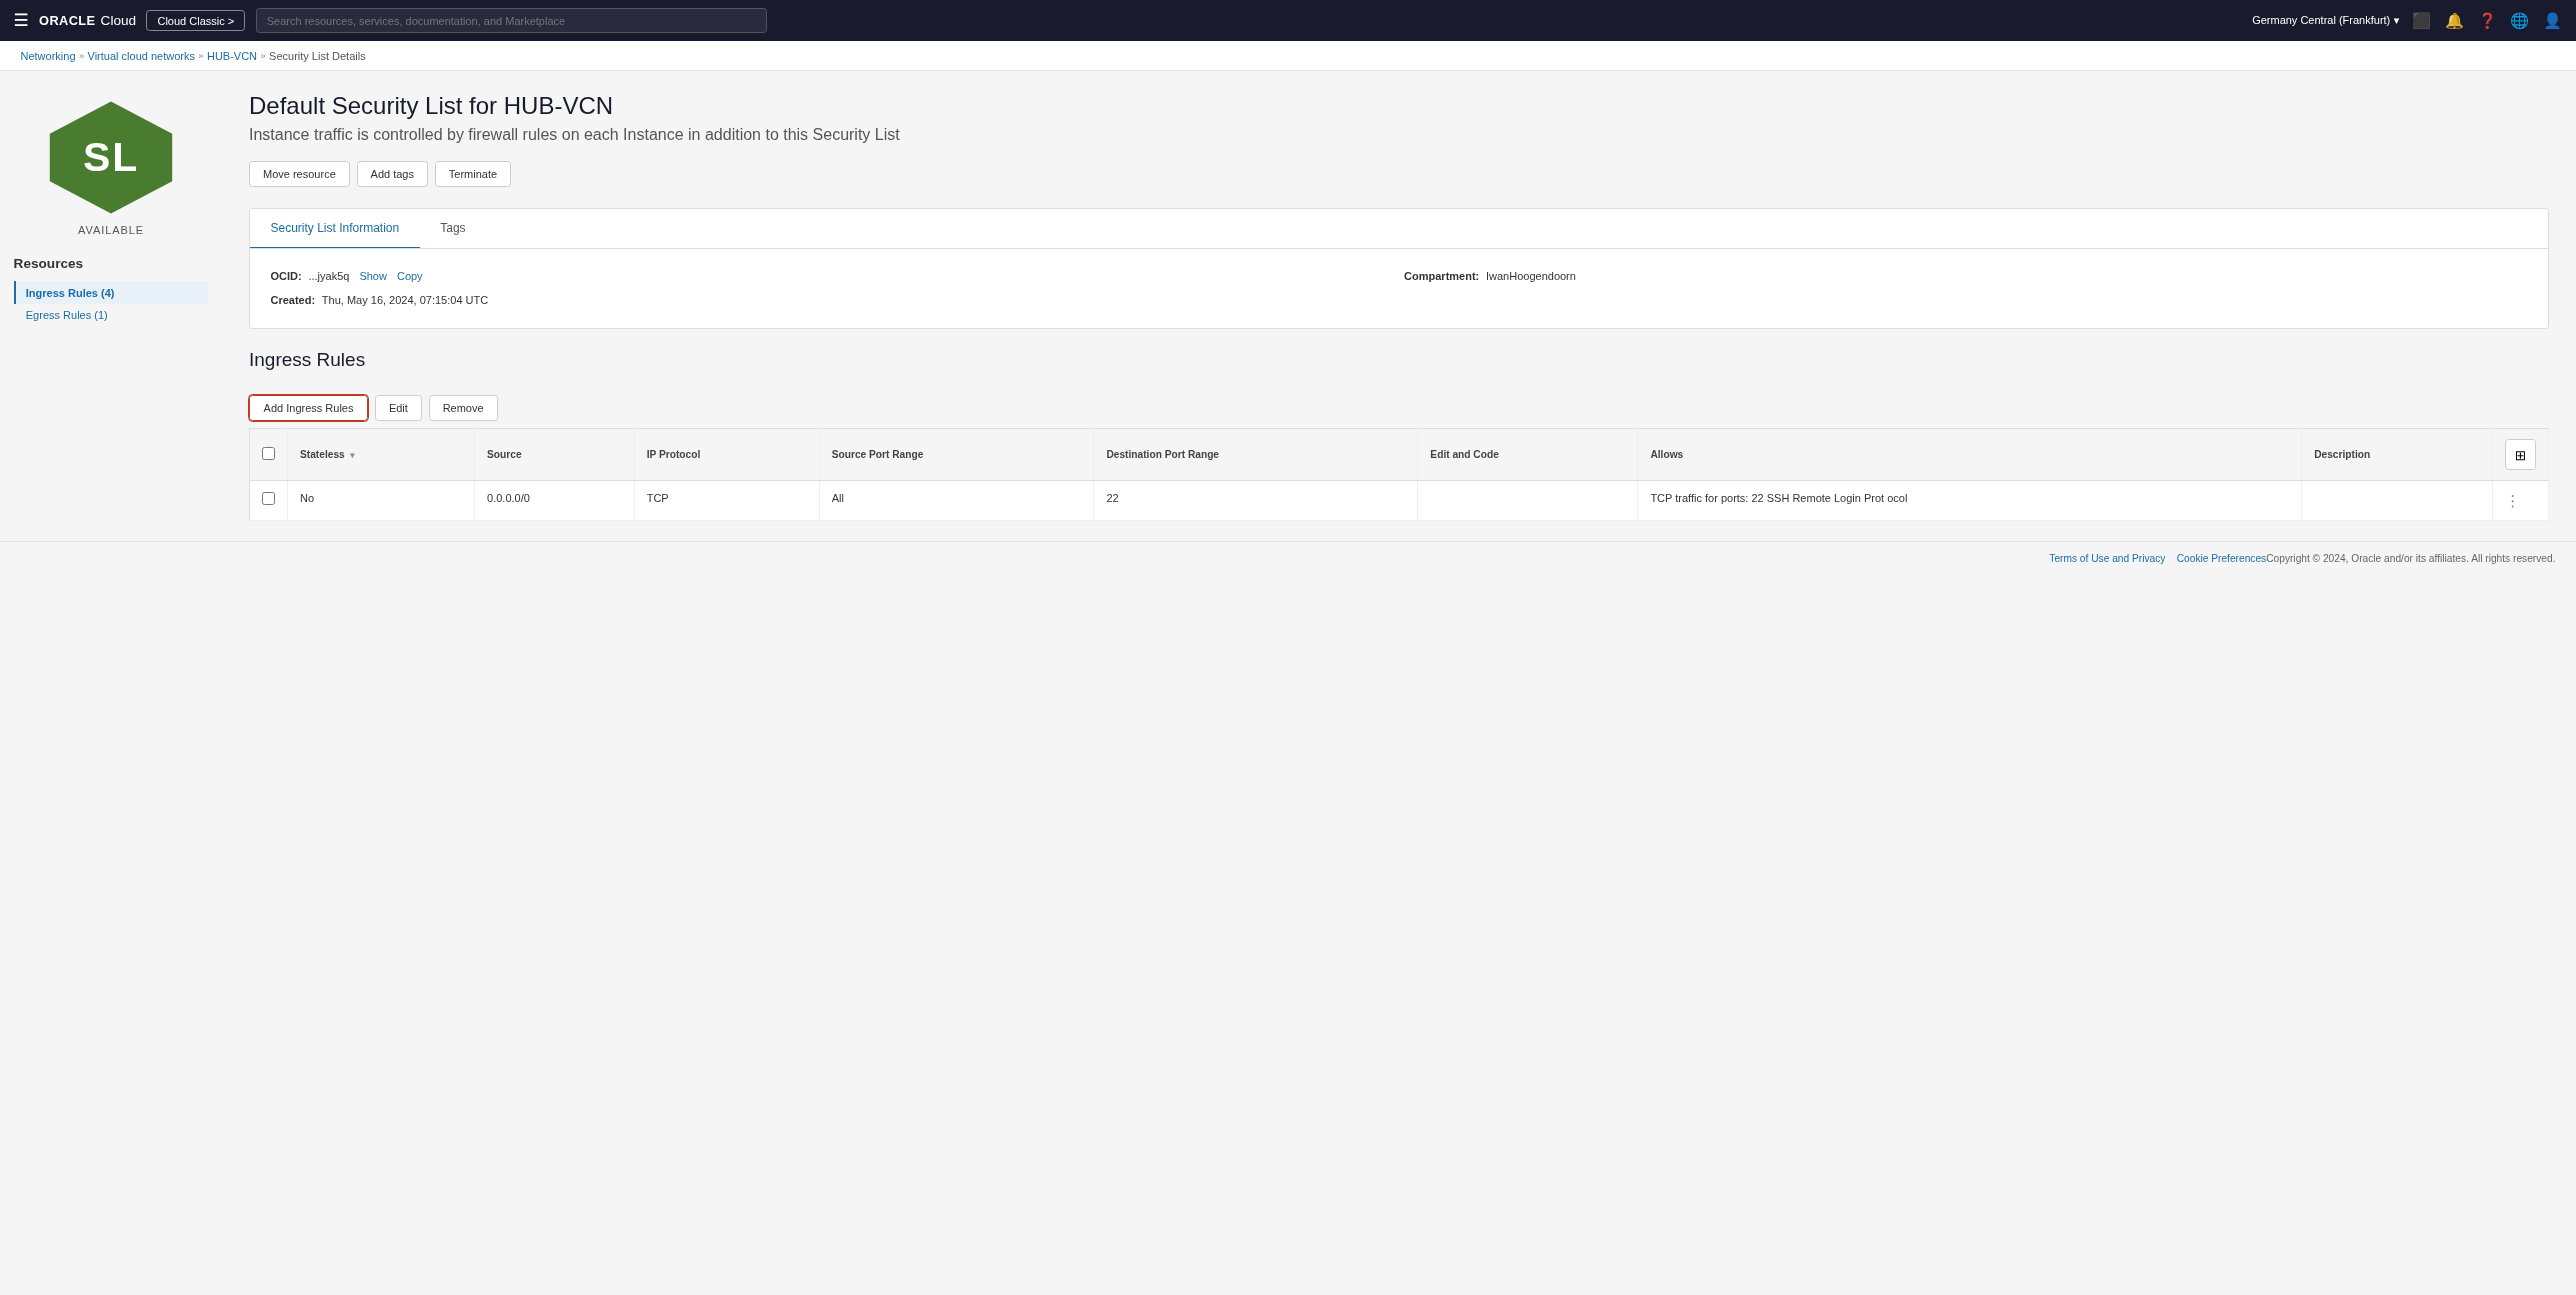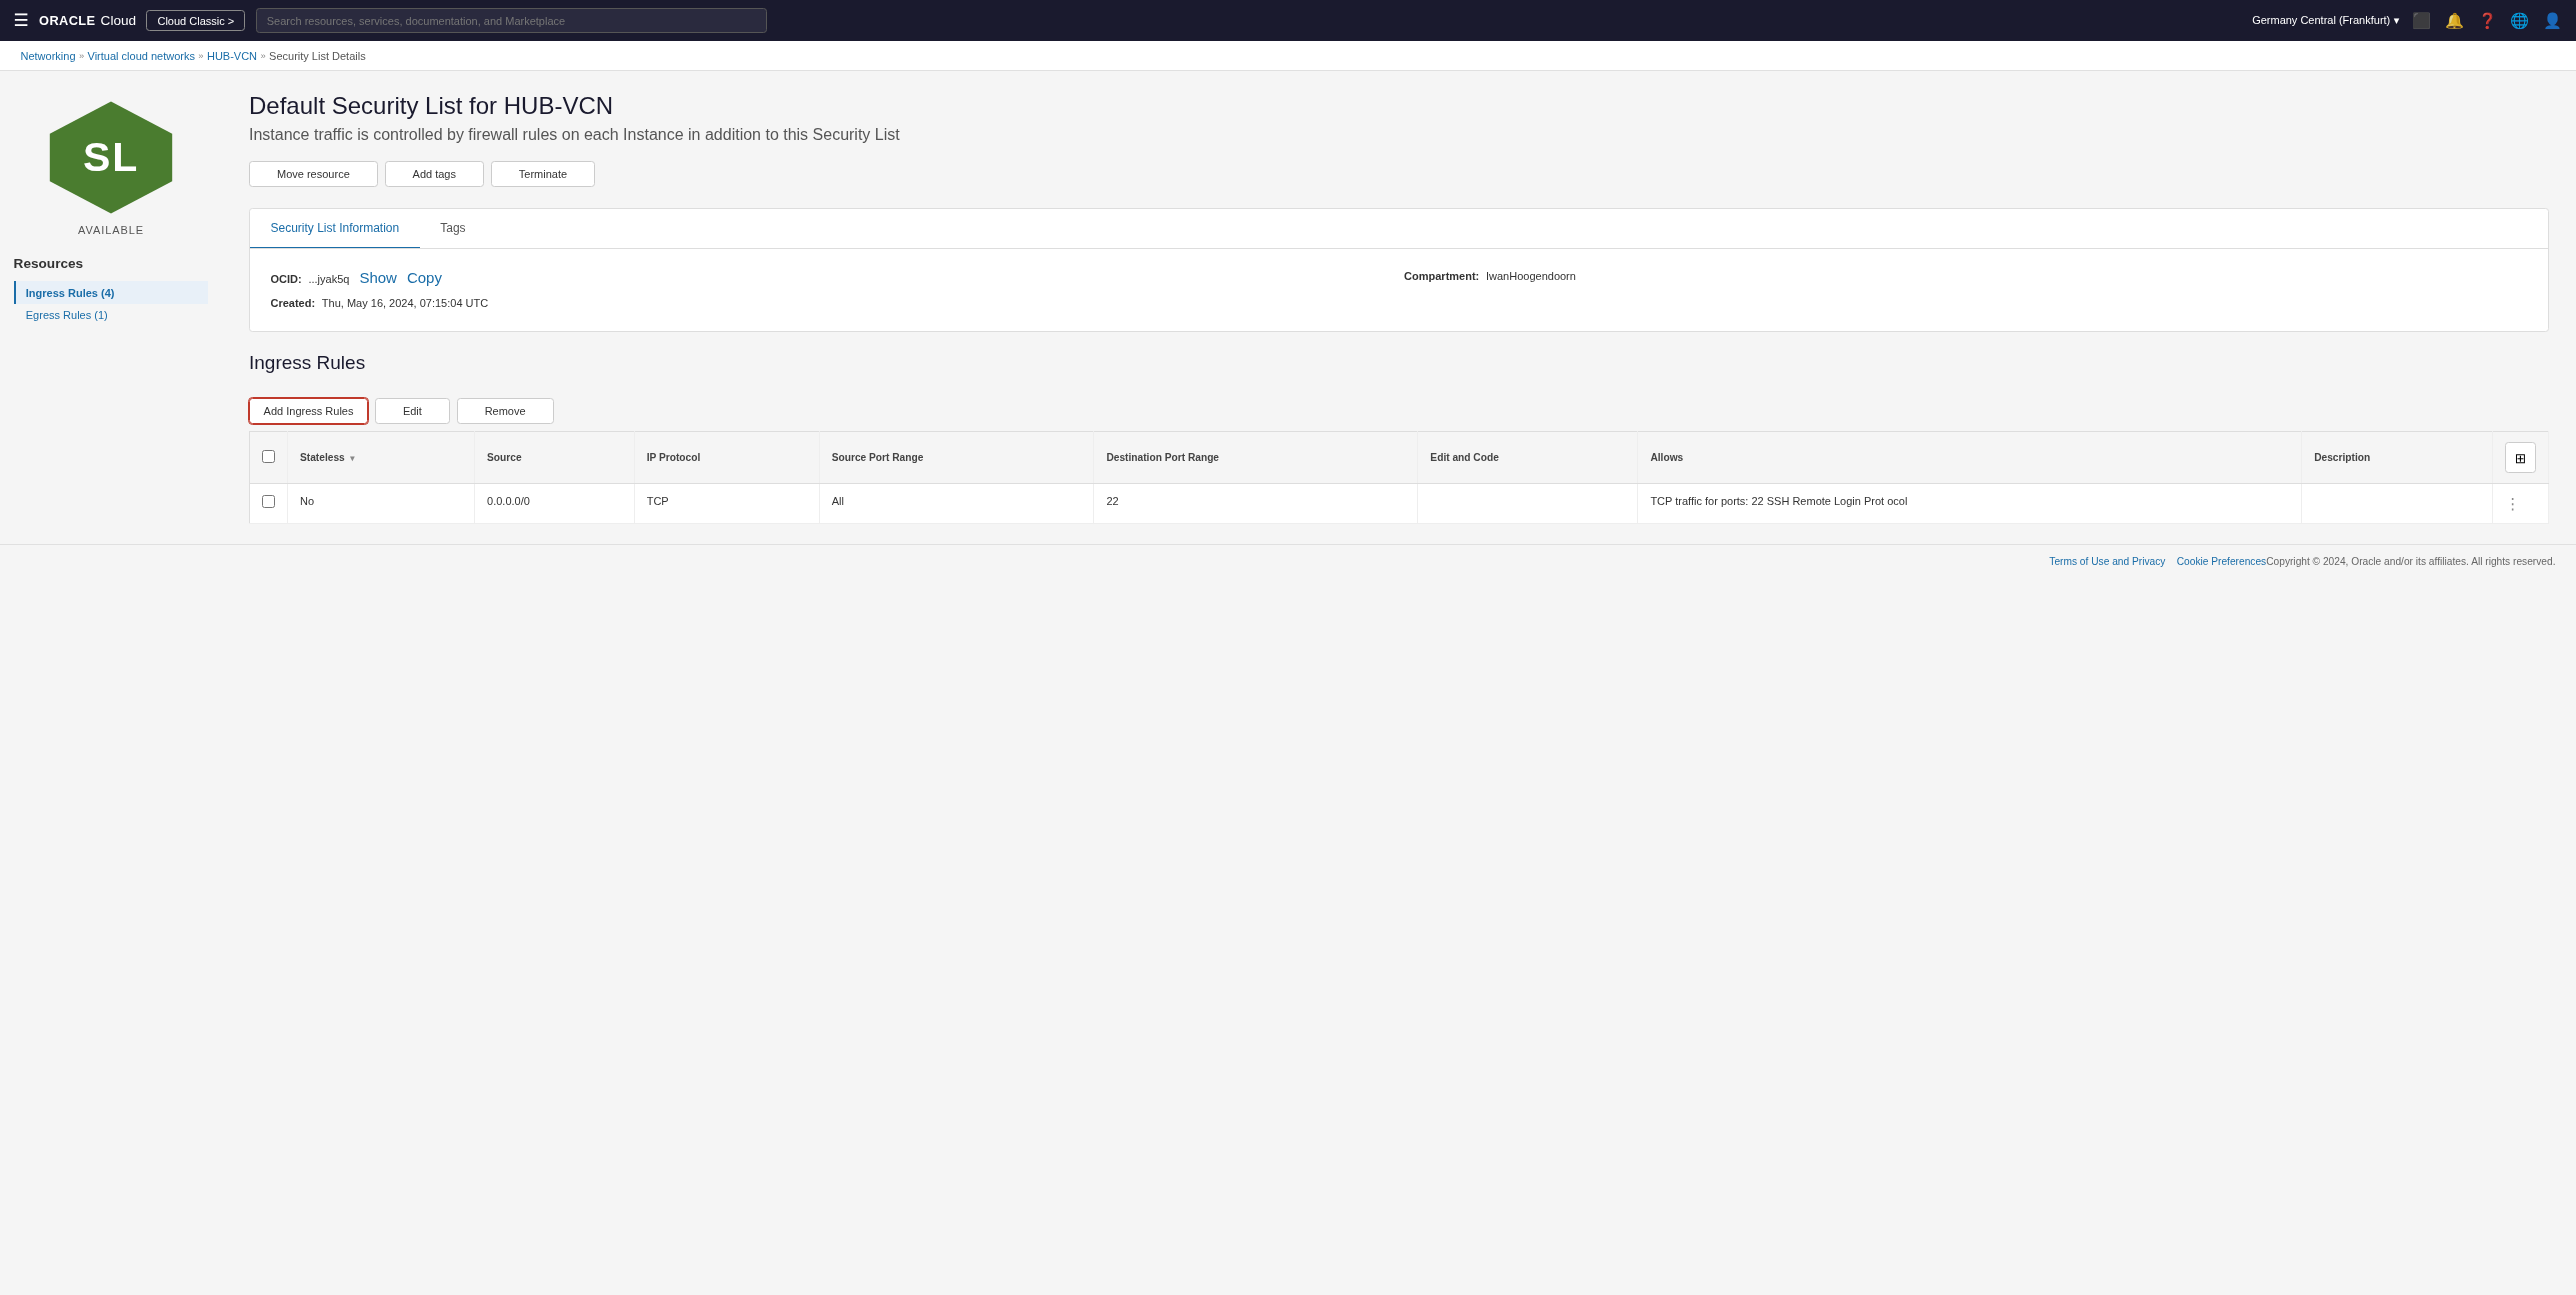--- a/index.html
+++ b/index.html
@@ -154,21 +154,21 @@
       margin-bottom: 17px;
     }
 
     
     .action-buttons {
       display: flex;
       gap: 6.8px;
       margin-bottom: 20.5px;
     }
     .btn {
-      padding: 6px 27px;
+      padding: 6px 13px;
       border-radius: 3.4px;
       font-size: 11px;
       cursor: pointer;
       border: 0.9px solid #ccc;
       background: #fff;
       color: #333;
     }
     .btn-primary {
       background: #fff;
       border: 0.9px solid #ccc;
@@ -201,21 +201,21 @@
     .tab-content {
       padding: 20.5px;
     }
     .info-grid {
       display: grid;
       grid-template-columns: 1fr 1fr;
       gap: 10.2px;
     }
     .info-label { font-weight: 600; font-size: 11px; margin-right: 3.4px; }
     .info-value { font-size: 11px; color: #333; }
-    .info-link { color: #1a6da8; text-decoration: none; cursor: pointer; font-size: 15px; }
+    .info-link { color: #1a6da8; text-decoration: none; cursor: pointer; font-size: 11px; }
 
     
     .section-title {
       font-size: 19px;
       font-weight: 400;
       color: #1a1a2e;
       margin-bottom: 13.6px;
     }
 
     

